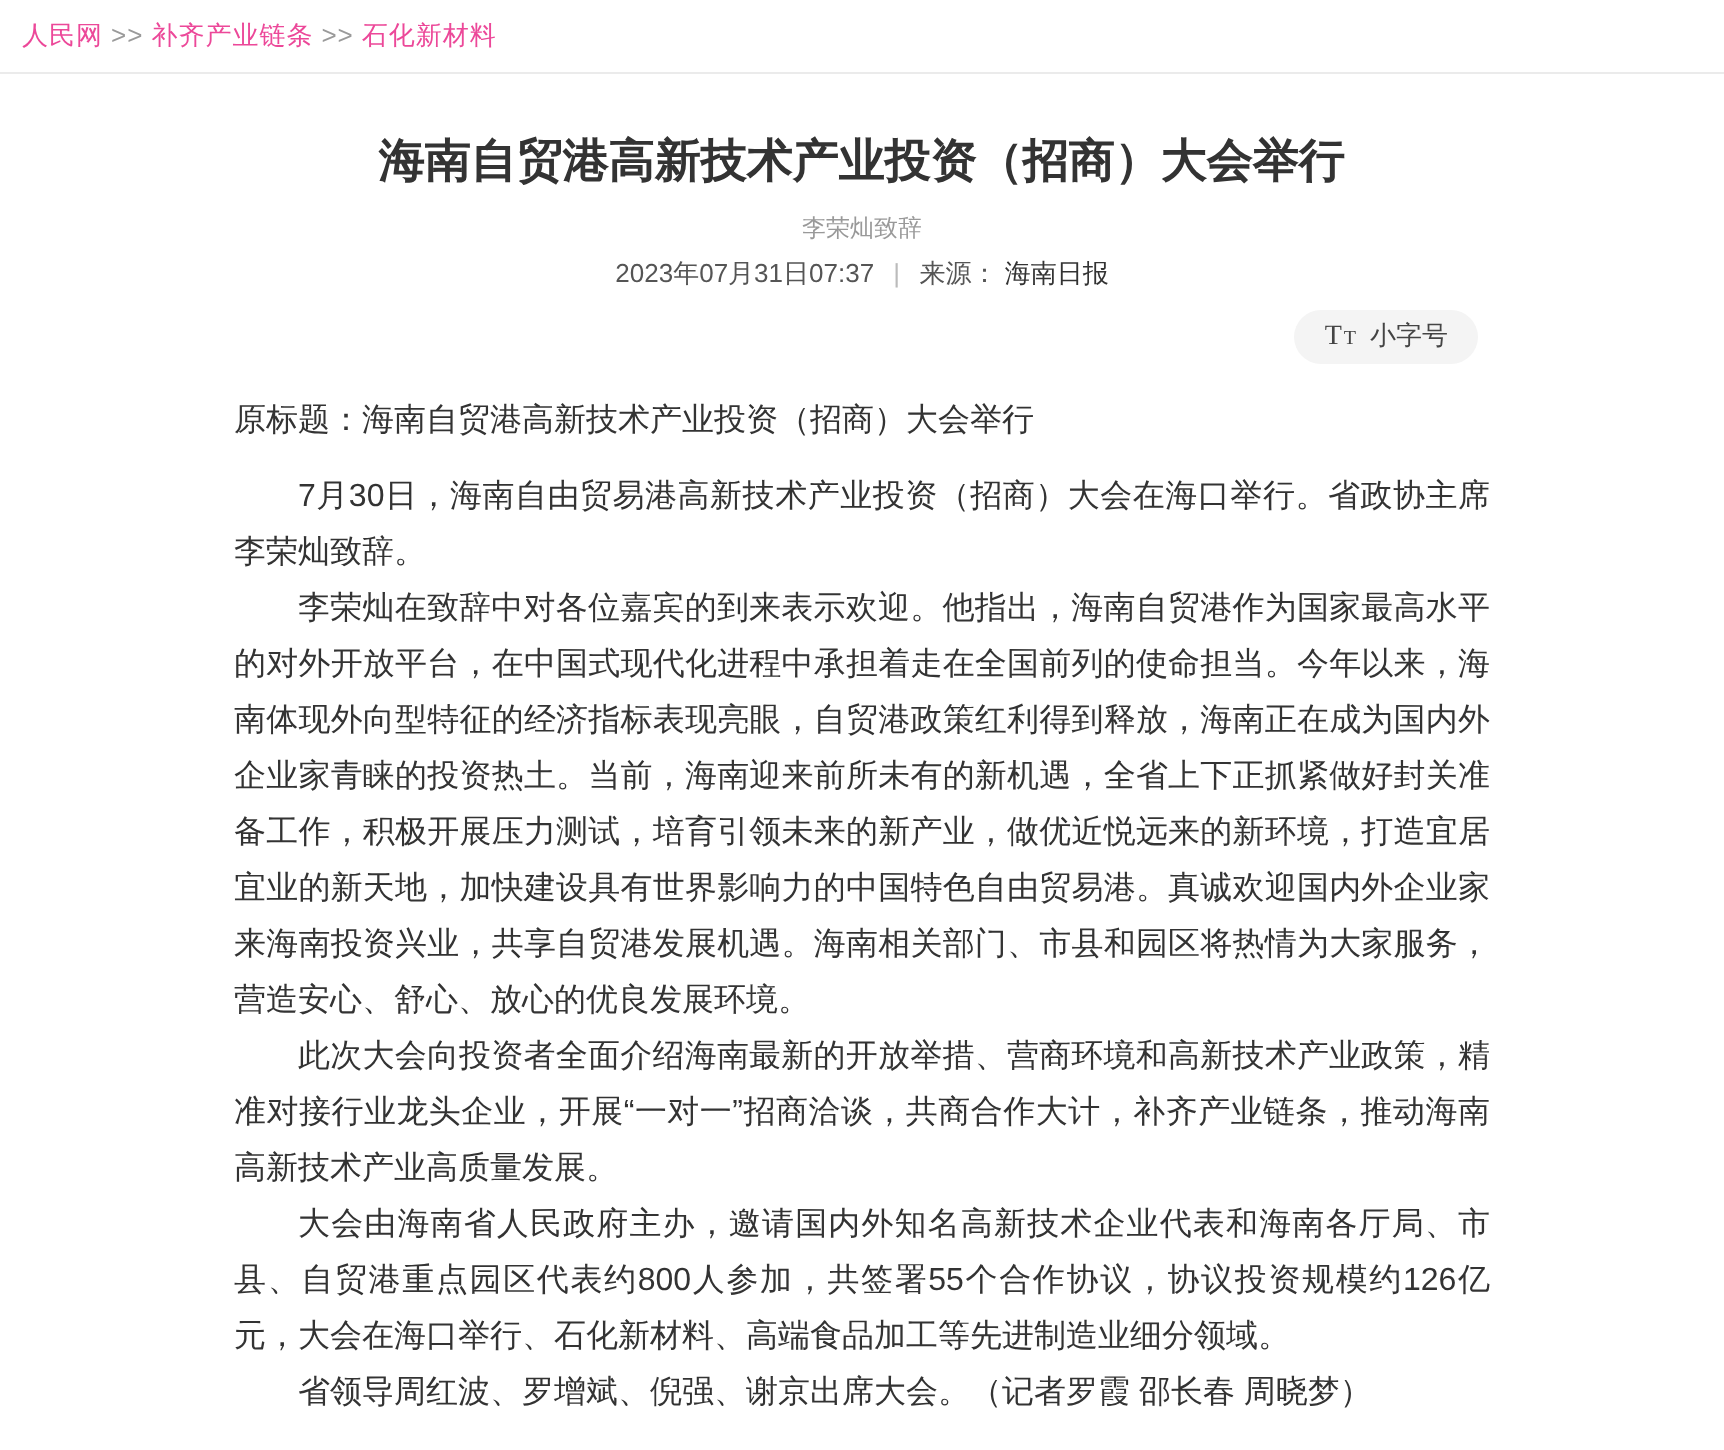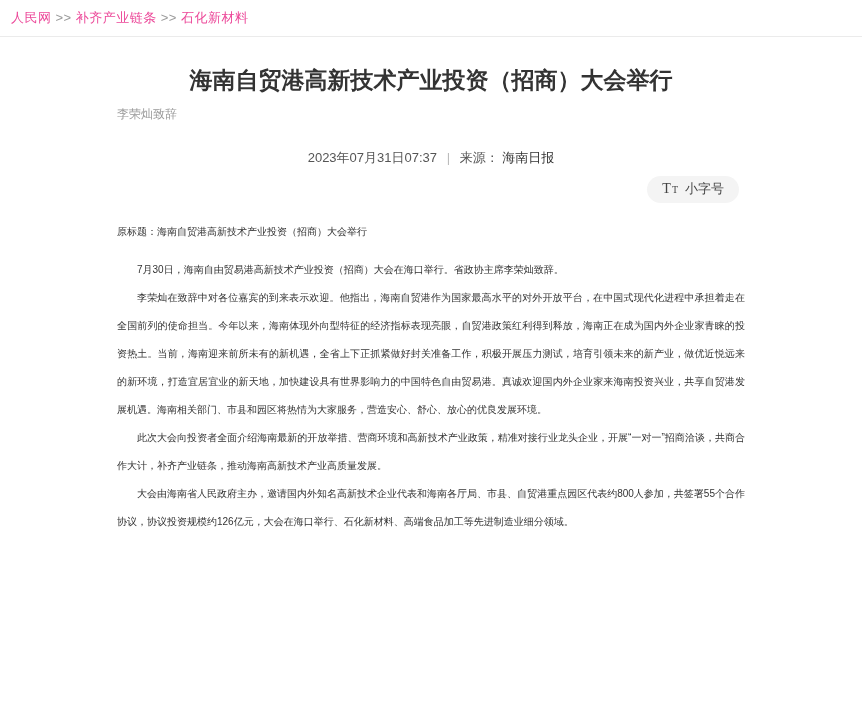--- a/index.html
+++ b/index.html
@@ -37,26 +37,26 @@
   .title {
     margin: 28px 0 0 0;
     font-size: 23px;
     line-height: 30px;
     font-weight: bold;
     color: #333333;
     text-align: center;
   }
   .subtitle {
     margin-top: 11px;
-    text-align: left;
+    text-align: center;
     font-size: 12px;
     color: #999999;
   }
   .meta {
-    margin-top: 26px;
+    margin-top: 5px;
     text-align: center;
     font-size: 13px;
     color: #555555;
   }
   .meta .pipe {
     color: #bbbbbb;
     margin: 0 6px;
   }
   .meta .source-name { color: #333333; }
   .toolbar {
@@ -82,21 +82,21 @@
     font-family: "Liberation Serif", "DejaVu Serif", serif;
     font-size: 14px;
   }
   .font-size-pill .t-small {
     font-family: "Liberation Serif", "DejaVu Serif", serif;
     font-size: 10px;
     margin-right: 6px;
   }
   .article {
     margin-top: 15px;
-    font-size: 10px;
+    font-size: 16px;
     line-height: 28px;
     color: #333333;
   }
   .origin-line {
     margin: 6px 0 10px 0;
   }
   .article p.para {
     text-indent: 2em;
     margin: 0 0;
     text-align: justify;
@@ -130,16 +130,17 @@
     </button>
   </div>
 
   <div class="article">
     <p class="origin-line"><span>原标题：</span><span>海南自贸港高新技术产业投资（招商）大会举行</span></p>
 
     <p class="para">7月30日，海南自由贸易港高新技术产业投资（招商）大会在海口举行。省政协主席李荣灿致辞。</p>
     <p class="para">李荣灿在致辞中对各位嘉宾的到来表示欢迎。他指出，海南自贸港作为国家最高水平的对外开放平台，在中国式现代化进程中承担着走在全国前列的使命担当。今年以来，海南体现外向型特征的经济指标表现亮眼，自贸港政策红利得到释放，海南正在成为国内外企业家青睐的投资热土。当前，海南迎来前所未有的新机遇，全省上下正抓紧做好封关准备工作，积极开展压力测试，培育引领未来的新产业，做优近悦远来的新环境，打造宜居宜业的新天地，加快建设具有世界影响力的中国特色自由贸易港。真诚欢迎国内外企业家来海南投资兴业，共享自贸港发展机遇。海南相关部门、市县和园区将热情为大家服务，营造安心、舒心、放心的优良发展环境。</p>
     <p class="para">此次大会向投资者全面介绍海南最新的开放举措、营商环境和高新技术产业政策，精准对接行业龙头企业，开展“一对一”招商洽谈，共商合作大计，补齐产业链条，推动海南高新技术产业高质量发展。</p>
     <p class="para">大会由海南省人民政府主办，邀请国内外知名高新技术企业代表和海南各厅局、市县、自贸港重点园区代表约800人参加，共签署55个合作协议，协议投资规模约126亿元，大会在海口举行、石化新材料、高端食品加工等先进制造业细分领域。</p>
+    <p class="para">省领导周红波、罗增斌、倪强、谢京出席大会。（记者罗霞 邵长春 周晓梦）</p>
 
   </div>
 
 </div>
 
 </body></html>

